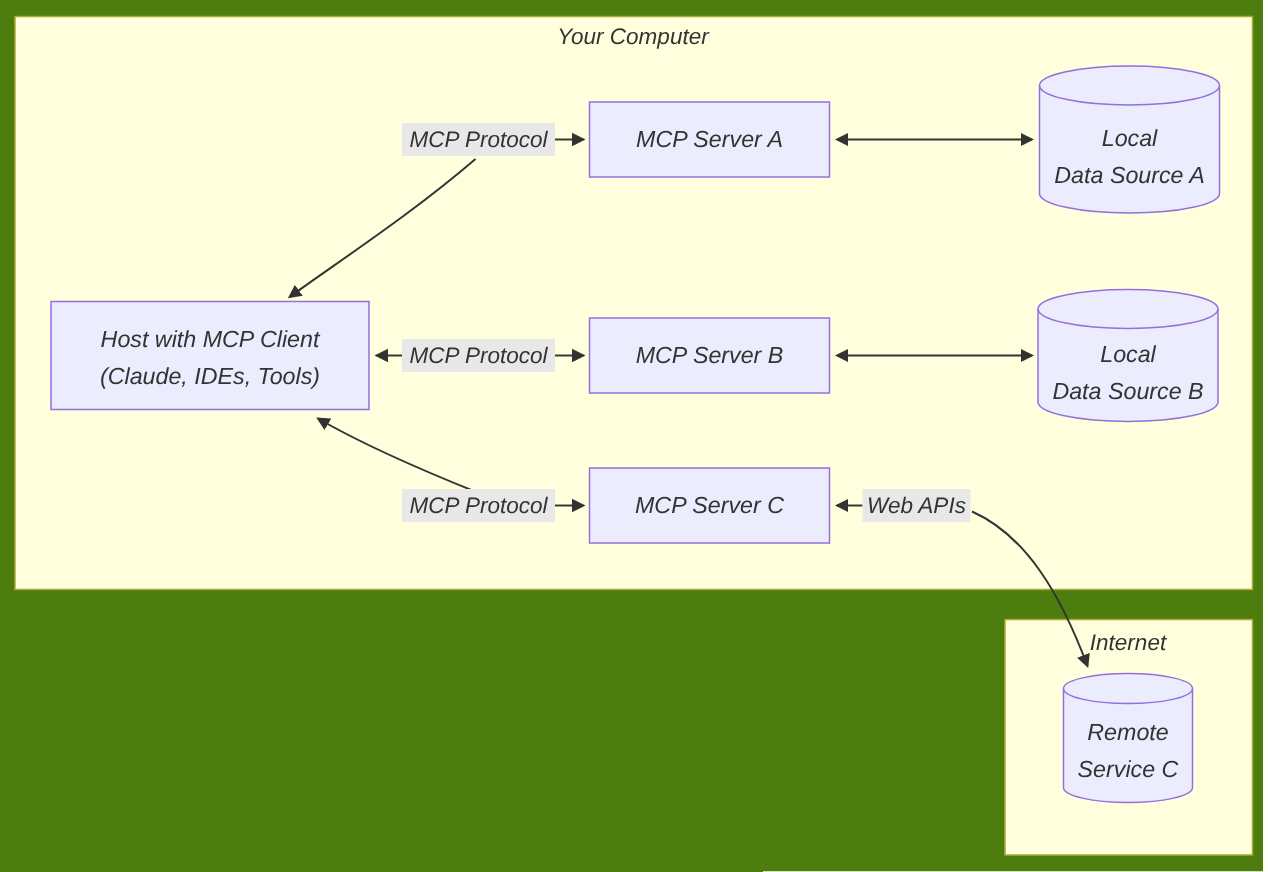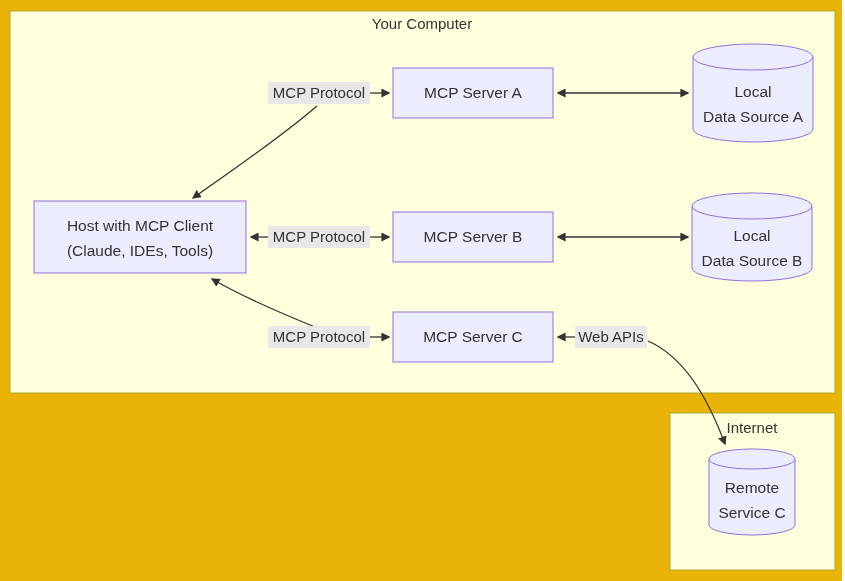--- a/index.html
+++ b/index.html
@@ -8,21 +8,22 @@
     background: #ffffff;
     width: 845px;
     height: 581px;
     overflow: hidden;
     font-family: "Liberation Sans", sans-serif;
   }
   .diagram-stage {
     position: relative;
     width: 842px;
     height: 581px;
-    background: #eab308;
+    background: #4d7c0f;
+    font-style: italic;
   }
   svg { display: block; }
   .cluster-rect {
     fill: #ffffde;
     stroke: #aaaa33;
     stroke-width: 1;
   }
   .node-rect {
     fill: #ECECFF;
     stroke: #9370DB;

